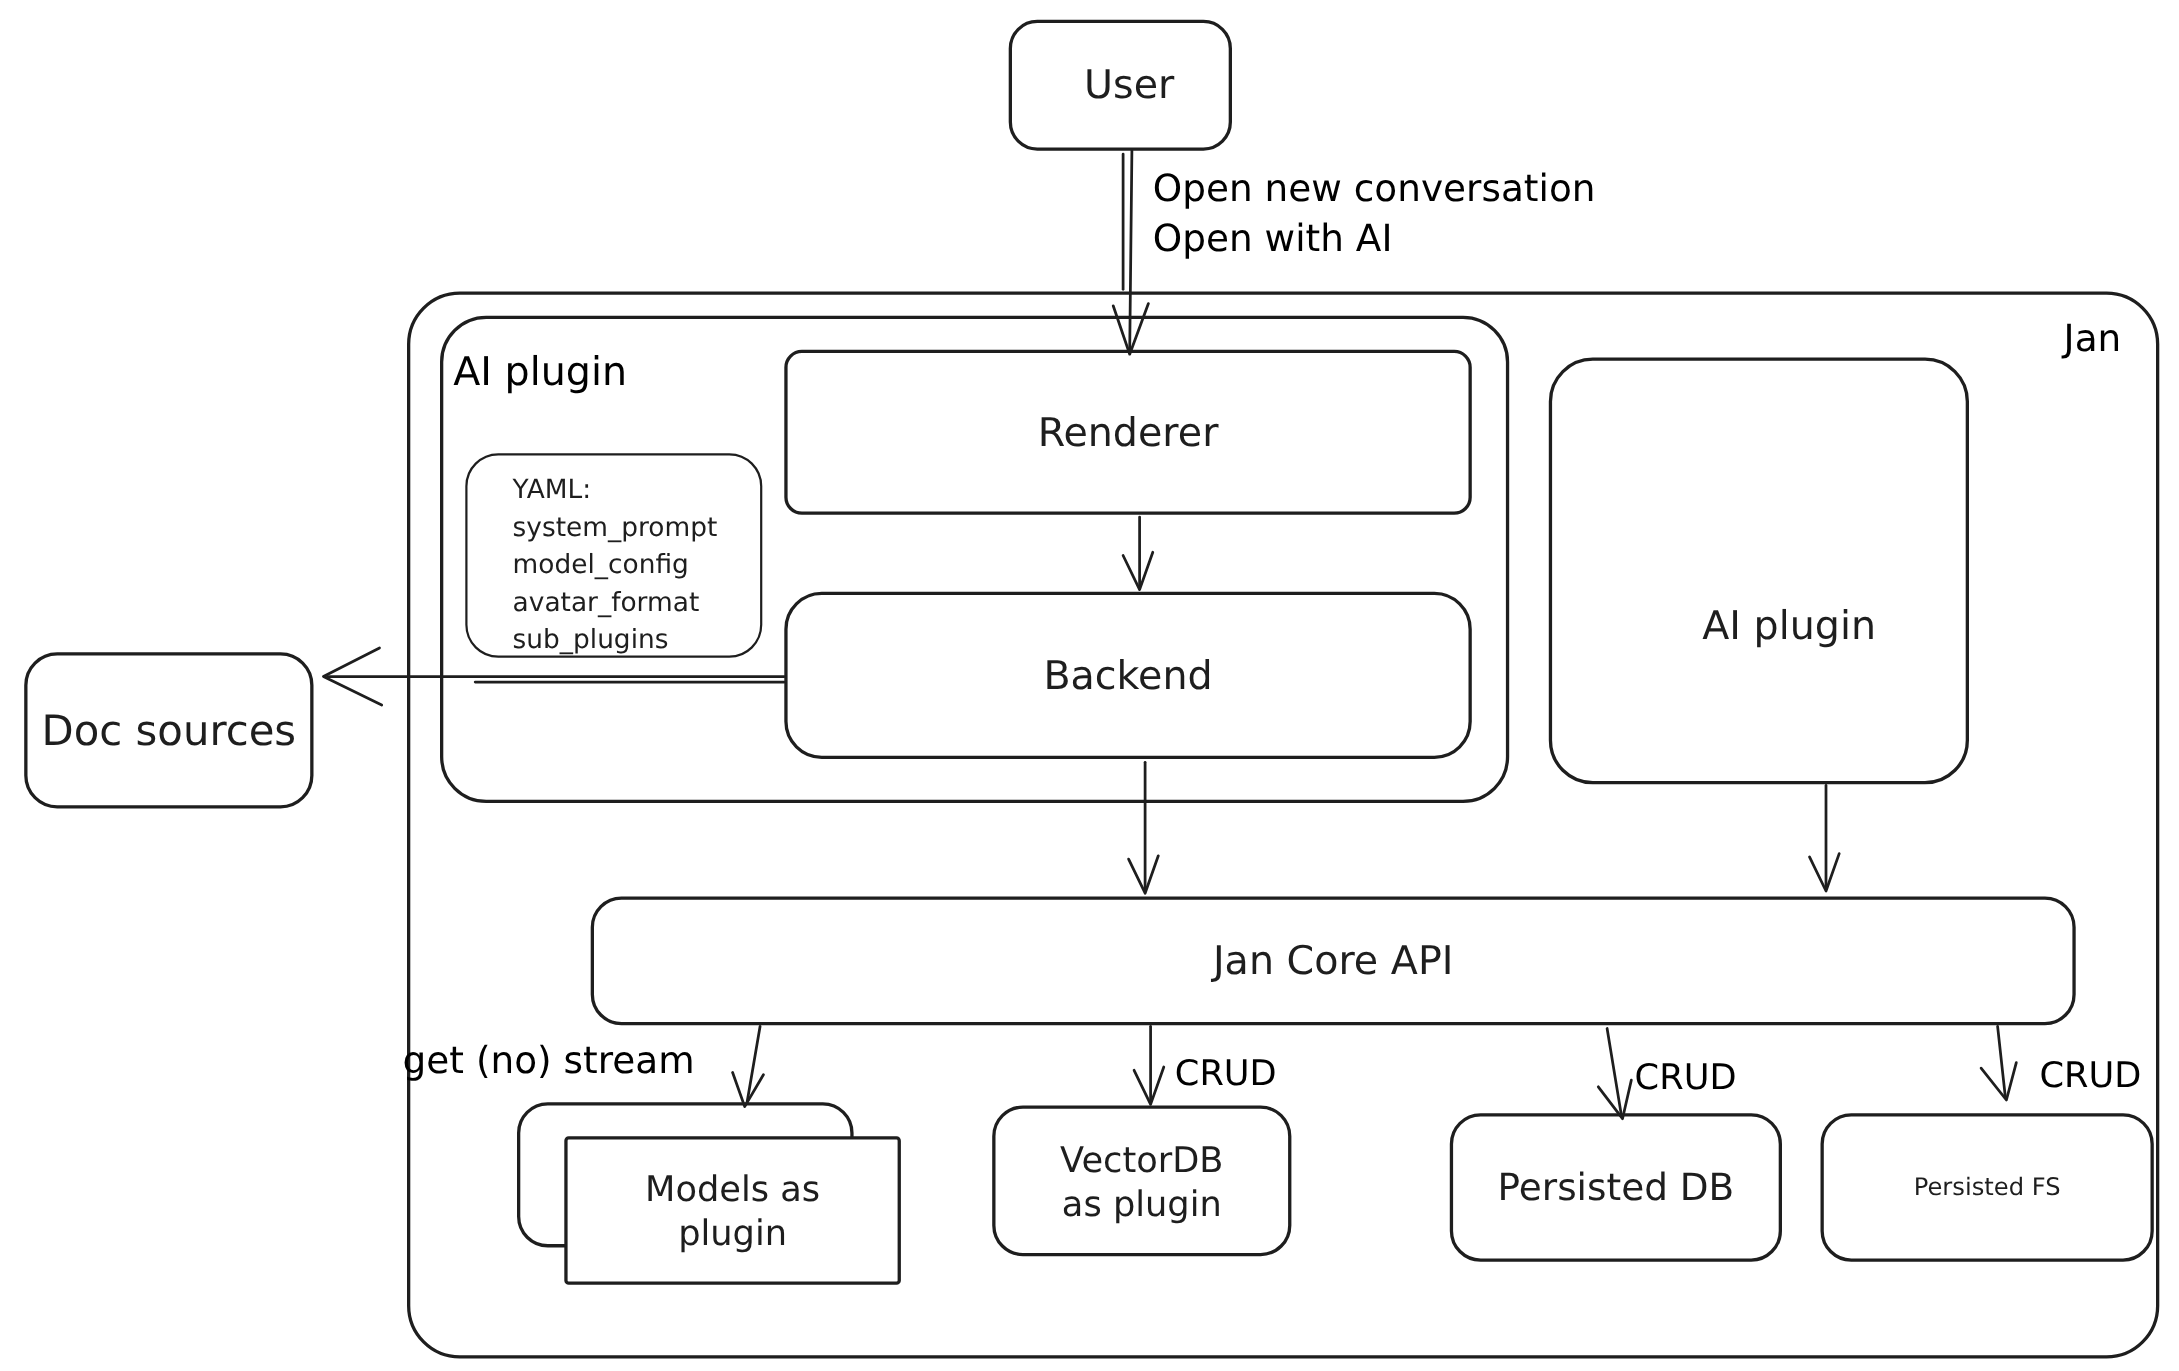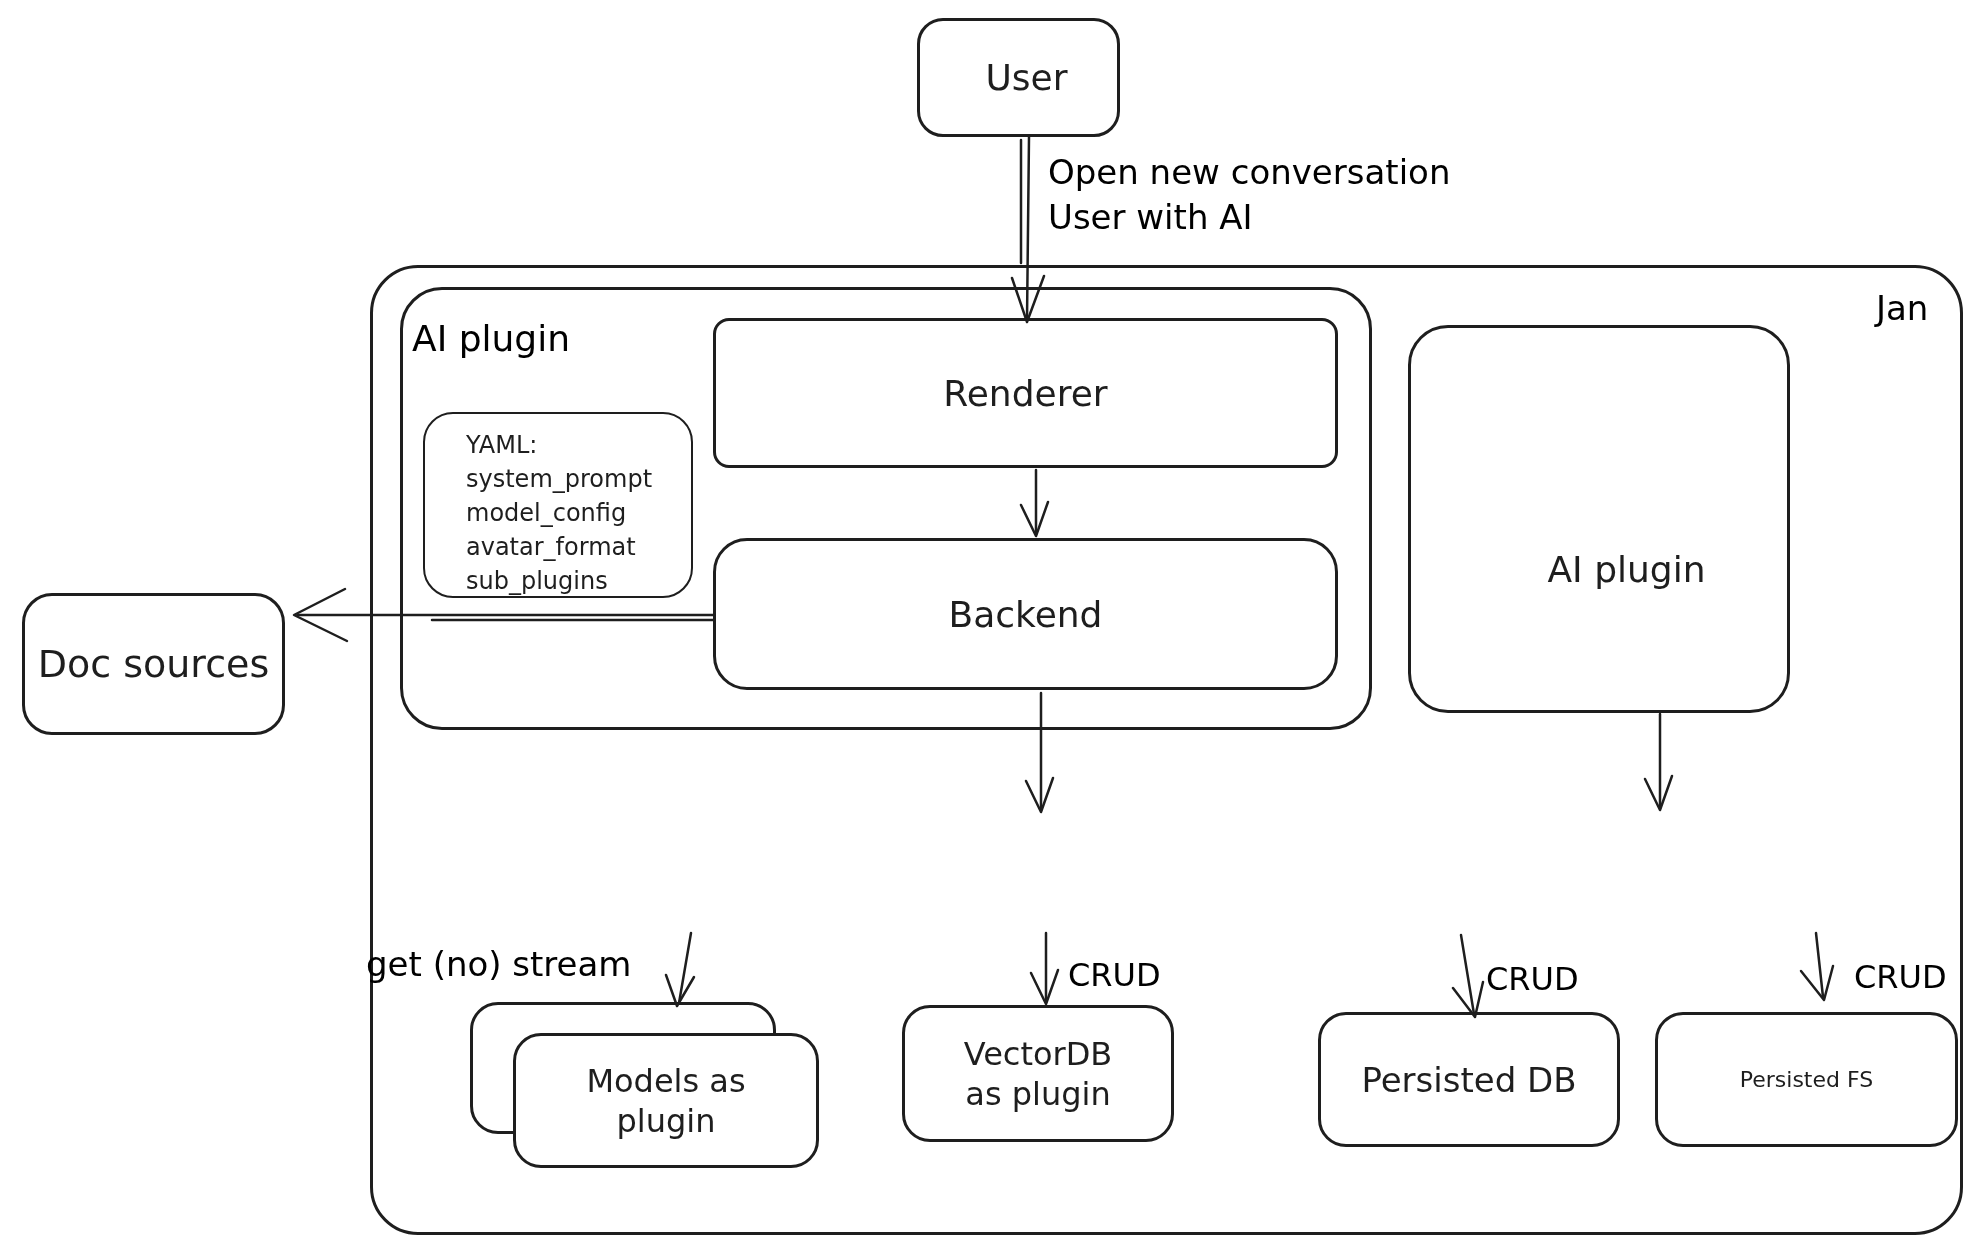--- a/index.html
+++ b/index.html
@@ -29,21 +29,21 @@
   .box-ai-container{left:400px;top:287px;width:972px;height:443px;border-radius:42px;}
   .box-yaml{left:423px;top:412px;width:270px;height:186px;border-radius:30px;border-width:2.5px;
             display:block;padding:14px 10px 0 41px;font-size:24px;line-height:34px;text-align:left;}
   .box-renderer{left:713px;top:318px;width:625px;height:150px;border-radius:16px;font-size:36px;}
   .box-backend{left:713px;top:538px;width:625px;height:152px;border-radius:34px;font-size:36px;}
   .box-ai-right{left:1408px;top:325px;width:382px;height:388px;border-radius:40px;font-size:36px;}
   .box-ai-right .nudge{margin:100px 0 0 55px;}
   .box-doc{left:22px;top:548px;width:263px;height:142px;border-radius:30px;font-size:38px;margin-top:45px;}
   .box-core{left:537px;top:815px;width:1350px;height:117px;border-radius:28px;font-size:36px;}
   .box-models-back{left:470px;top:1002px;width:306px;height:132px;border-radius:28px;}
-  .box-models{left:513px;top:1033px;width:306px;height:135px;border-radius:28px;font-size:32px;line-height:40px;padding:0 52px;white-space:normal;}
+  .box-models{left:513px;top:1033px;width:306px;height:135px;border-radius:4px;font-size:32px;line-height:40px;padding:0 52px;white-space:normal;}
   .box-vectordb{left:902px;top:1005px;width:272px;height:137px;border-radius:28px;font-size:32px;line-height:40px;padding:0 48px;white-space:normal;}
   .box-pdb{left:1318px;top:1012px;width:302px;height:135px;border-radius:28px;font-size:34px;}
   .box-pfs{left:1655px;top:1012px;width:303px;height:135px;border-radius:28px;font-size:22px;}
 
   
   .lbl-edge-user{left:1048px;top:150px;font-size:34px;line-height:45px;}
   .lbl-jan{left:1876px;top:288px;font-size:34px;}
   .lbl-ai-container{left:412px;top:318px;font-size:36px;}
   .lbl-stream{left:366px;top:944px;font-size:34px;}
   .lbl-crud-vectordb{left:1068px;top:956px;font-size:32px;}
@@ -84,38 +84,41 @@
   </div>
 
   <div class="box box-user leaf">
     <span>User</span>
   </div>
 
   <div class="box box-doc leaf">
     <span>Doc sources</span>
   </div>
 
+  <div class="box box-core leaf">
+    <span>Jan Core API</span>
+  </div>
 
   <div class="box box-models-back leaf"></div>
   <div class="box box-models leaf">
     <span>Models as plugin</span>
   </div>
   <div class="box box-vectordb leaf">
     <span>VectorDB as plugin</span>
   </div>
   <div class="box box-pdb leaf">
     <span>Persisted DB</span>
   </div>
   <div class="box box-pfs leaf">
     <span>Persisted FS</span>
   </div>
 
   <div class="lbl lbl-edge-user">
     <div>Open new conversation</div>
-    <div>User with AI</div>
+    <div>Open with AI</div>
   </div>
   <div class="lbl lbl-stream">get (no) stream</div>
   <div class="lbl lbl-crud-vectordb">CRUD</div>
   <div class="lbl lbl-crud-pdb">CRUD</div>
   <div class="lbl lbl-crud-pfs">CRUD</div>
 
   <svg class="arrows" width="1981" height="1246" viewBox="0 0 1981 1246">
 
     <g>
       <line x1="1029" y1="137" x2="1027" y2="320"></line>

